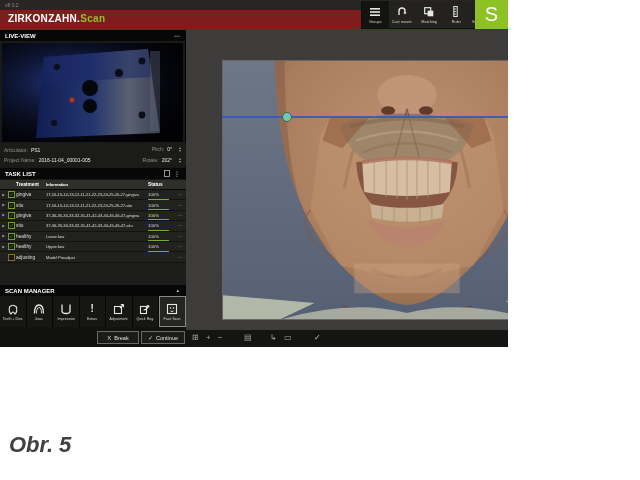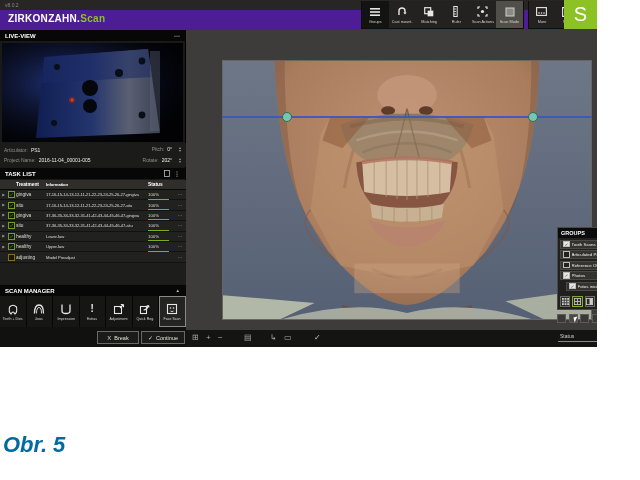--- a/index.html
+++ b/index.html
@@ -1,18 +1,18 @@
 <!DOCTYPE html>
 <html><head>
 <meta charset="utf-8">
 <style>
   html,body{margin:0;padding:0;background:#fff;}
   body{width:640px;height:480px;position:relative;font-family:"Liberation Sans",sans-serif;overflow:hidden;}
   
-  .app{position:absolute;left:0;top:0;width:597px;height:347px;background:#4c1d95;overflow:hidden;text-decoration:underline;}
+  .app{position:absolute;left:0;top:0;width:508px;height:347px;background:#7f1d1d;overflow:hidden;text-decoration:underline;}
   .titlestrip{position:absolute;left:0;top:0;width:640px;height:10px;background:#272624;}
   .version{position:absolute;left:5px;top:2px;font-size:5px;color:#8a8a84;}
   .brand{position:absolute;left:8px;top:13px;font-size:10px;font-weight:bold;color:#fff;letter-spacing:.3px;}
   .brand .scan{color:#8dc227;font-weight:bold;}
   
   .tb-group{position:absolute;top:1px;height:28px;background:#232220;border:1px solid #0e0e0c;border-top:none;display:flex;box-sizing:border-box;}
   .tb-btn{width:27px;display:flex;flex-direction:column;align-items:center;justify-content:center;gap:1px;cursor:pointer;}
   .tb-btn .ic{height:12px;display:flex;align-items:center;justify-content:center;color:#e6e6e2;}
   .tb-btn .lb{font-size:4.5px;color:#d2d2cc;white-space:nowrap;transform:scale(.85);}
   .tb-btn.pressed{background:#131311;}
@@ -74,21 +74,21 @@
   .vrow{position:absolute;left:557px;top:312px;width:82px;height:13px;display:flex;gap:2.5px;align-items:center;}
   .vsq{width:9px;height:9px;background:#3a3936;border:1px solid #5c5b56;box-sizing:border-box;position:relative;cursor:pointer;}
   .vsq.active{background:#4a4946;}
   .cursor{position:absolute;left:4px;top:2px;width:0;height:0;border-left:4px solid #fff;border-bottom:5px solid transparent;transform:rotate(-15deg);}
   
   .bbar{position:absolute;left:186px;top:330px;width:454px;height:17px;background:#141412;}
   .bico{position:absolute;top:3px;color:#a8a8a2;font-size:8px;line-height:10px;cursor:pointer;}
   .statuslbl{position:absolute;left:374px;top:3px;font-size:5px;color:#cfcfc9;}
   .statusline{position:absolute;left:372px;top:11px;width:80px;height:1px;background:#8a8a84;}
   
-  .caption{position:absolute;left:3px;top:432px;font-size:22px;font-weight:bold;font-style:italic;color:#0369a1;}
+  .caption{position:absolute;left:9px;top:432px;font-size:22px;font-weight:bold;font-style:italic;color:#404040;}
   svg{display:block;}
 </style>
 </head>
 <body>
 
 <div class="app">
 
   <div class="titlestrip">
     <span class="version">v8.0.2</span>
   </div>

